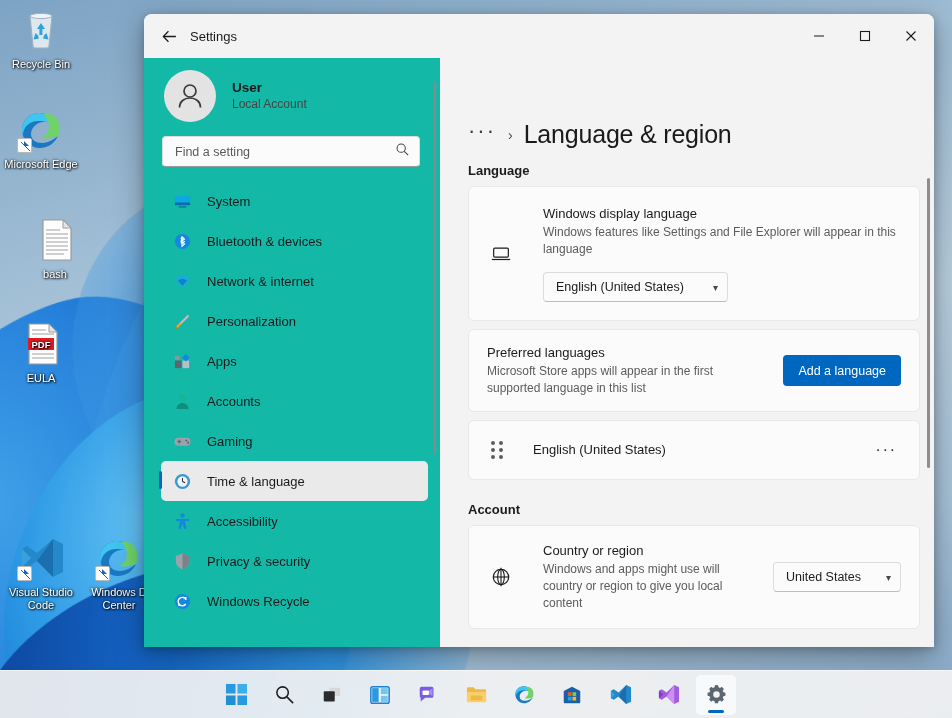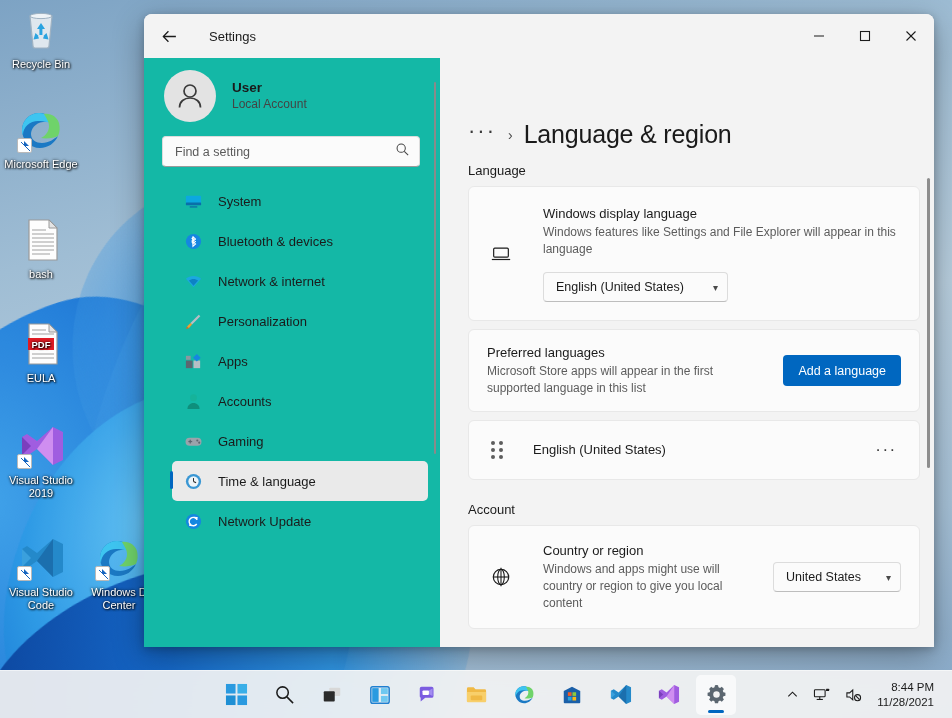--- a/index.html
+++ b/index.html
@@ -116,21 +116,21 @@
   .back-btn {
     width: 34px; height: 34px;
     margin-left: 8px;
     display: flex; align-items: center; justify-content: center;
     border-radius: 5px;
     cursor: pointer;
   }
   .title-text {
     font-size: 13px;
     color: #1b1b1b;
-    margin-left: 23px;
+    margin-left: 4px;
   }
   .win-controls {
     margin-left: auto;
     display: flex;
     height: 44px;
   }
   .win-btn {
     width: 46px; height: 44px;
     display: flex; align-items: center; justify-content: center;
     cursor: pointer;
@@ -182,21 +182,21 @@
     color: #444;
     font-family: "Liberation Sans", sans-serif;
   }
   .searchbox input::placeholder { color: #5a5a5a; }
 
   .navlist {
     margin-top: 14px;
     flex: 1 1 auto;
     overflow: hidden;
     position: relative;
-    padding-left: 26px;
+    padding-left: 15px;
   }
   .navitem {
     height: 40px;
     display: flex;
     align-items: center;
     border-radius: 5px;
     margin: 0 12px 0 2px;
     padding-left: 10px;
     cursor: pointer;
     position: relative;
@@ -249,21 +249,21 @@
     font-size: 22px; color: #3a3a3a; letter-spacing: 2px;
     line-height: 10px;
     padding-bottom: 8px;
     cursor: pointer;
   }
   .crumb-sep { margin: 0 11px 0 12px; color: #4a4a4a; font-size: 14px; }
   .crumb-title { font-size: 25px; color: #1a1a1a; font-weight: normal; letter-spacing: -0.2px; }
 
   .section-head {
     font-size: 13px;
-    font-weight: normal;
+    font-weight: bold;
     color: #1b1b1b;
     margin: 14px 0 8px 0;
   }
   .card {
     background: #fbfbfb;
     border: 1px solid #e8e8e8;
     border-radius: 6px;
     margin-bottom: 4px;
     position: relative;
   }
@@ -431,21 +431,21 @@
       <svg width="48" height="48" viewBox="0 0 48 48">
         <path d="M41 30 c-3 7 -10 12 -18 12 C13 42 5 34 5 24 5 15 12 7 22 7 c9 0 14 5 15 11 0 0 -5 -3 -11 -2 -8 1 -12 7 -12 12 0 6 5 9 11 9 7 0 12 -4 16 -7z" fill="#1b79c4"></path>
         <path d="M37 18 c-2 -6 -7 -11 -15 -11 C12 7 5 15 5 24 c0 2 0 3 1 5 0 -8 7 -14 15 -14 7 0 13 2 16 3z" fill="#3ec5f0"></path>
         <path d="M41 30 c2 -4 2 -9 1 -13 -2 -6 -8 -10 -15 -9 2 4 5 7 5 12 0 6 -4 10 -8 12 6 1 13 0 17 -2z" fill="#6fd36a"></path>
       </svg>
       <span class="shortcut-arrow"></span>
     </div>
     <span class="lbl">Microsoft Edge</span>
   </div>
 
-  <div class="dicon" style="left:2px; top:216px;">
+  <div class="dicon" style="left:16px; top:216px;">
     <div class="glyph">
       <svg width="48" height="48" viewBox="0 0 48 48">
         <path d="M12 4 h20 l8 8 v32 H12 z" fill="#fdfdfd" stroke="#9a9a9a" stroke-width="1.2"></path>
         <path d="M32 4 l8 8 h-8 z" fill="#e4e4e4" stroke="#9a9a9a" stroke-width="1"></path>
         <g stroke="#aaa" stroke-width="1.1">
           <line x1="15" y1="14" x2="29" y2="14"></line>
             <line x1="15" y1="18" x2="37" y2="18"></line>
           <line x1="15" y1="22" x2="37" y2="22"></line>
             <line x1="15" y1="26" x2="37" y2="26"></line>
           <line x1="15" y1="30" x2="37" y2="30"></line>
@@ -468,32 +468,20 @@
           <line x1="15" y1="34" x2="37" y2="34"></line>
             <line x1="15" y1="38" x2="37" y2="38"></line>
         </g>
         <rect x="11" y="18" width="26" height="12" fill="#e01b24"></rect>
         <text x="24" y="27.5" font-size="9.5" font-weight="bold" fill="#fff" text-anchor="middle" font-family="Liberation Sans, sans-serif">PDF</text>
       </svg>
     </div>
     <span class="lbl">EULA</span>
   </div>
 
-  <div class="dicon" style="left:2px; top:422px;">
-    <div class="glyph">
-      <svg width="48" height="48" viewBox="0 0 48 48">
-        <path d="M36 5 L46 10 v28 l-10 5 -16 -16 -10 7 -5 -3 V15 l5 -3 10 7z" fill="#a05de0"></path>
-        <path d="M36 5 v38 l-16 -16z" fill="#cf8ef0"></path>
-        <path d="M5 15 v18 l9 -9z" fill="#7b3fbd"></path>
-        <path d="M20 27 L36 43 V5 L20 21 10 12 5 15 l9 9 -9 9 5 3z" fill="none"></path>
-      </svg>
-      <span class="shortcut-arrow"></span>
-    </div>
-    <span class="lbl">Visual Studio 2019</span>
-  </div>
 
   <div class="dicon" style="left:2px; top:534px;">
     <div class="glyph">
       <svg width="48" height="48" viewBox="0 0 48 48">
         <path d="M36 5 L46 10 v28 l-10 5 -16 -16 -10 7 -5 -3 V15 l5 -3 10 7z" fill="#2489ca"></path>
         <path d="M36 5 v38 l-16 -16z" fill="#1b6fae"></path>
         <path d="M5 15 v18 l9 -9z" fill="#3aa0dd"></path>
       </svg>
       <span class="shortcut-arrow"></span>
     </div>
@@ -659,32 +647,50 @@
               <circle cx="10" cy="10" r="8" fill="#3a97d4"></circle>
               <path d="M10 2 a8 8 0 0 1 0 16 a8 8 0 0 0 0 -16" fill="#2478b4"></path>
               <circle cx="10" cy="10" r="5.4" fill="#eef4f8"></circle>
               <line x1="10" y1="10" x2="10" y2="6.4" stroke="#2b2b2b" stroke-width="1.1"></line>
               <line x1="10" y1="10" x2="12.7" y2="11.4" stroke="#2b2b2b" stroke-width="1.1"></line>
             </svg>
           </span>
           <span class="navlabel">Time &amp; language</span>
         </div>
 
-
+        <div class="navitem">
+          <span class="navicon">
+            <svg width="19" height="19" viewBox="0 0 20 20">
+              <circle cx="10" cy="3.6" r="2.3" fill="#1587e0"></circle>
+              <path d="M3 7.4 h14 v2 h-4.4 l1.6 8.6 h-2.2 L10 12.6 7.9 18 H5.7 l1.7 -8.6 H3z" fill="#1587e0"></path>
+            </svg>
+          </span>
+          <span class="navlabel">Accessibility</span>
+        </div>
+
+        <div class="navitem">
+          <span class="navicon">
+            <svg width="19" height="19" viewBox="0 0 20 20">
+              <path d="M10 1.6 L17 4.2 v5.4 c0 4.4 -3 7.4 -7 8.8 -4 -1.4 -7 -4.4 -7 -8.8 V4.2z" fill="#9aa3ab"></path>
+              <path d="M10 1.6 L17 4.2 v5.4 c0 4.4 -3 7.4 -7 8.8z" fill="#79838c"></path>
+            </svg>
+          </span>
+          <span class="navlabel">Privacy &amp; security</span>
+        </div>
 
         <div class="navitem">
           <span class="navicon">
             <svg width="19" height="19" viewBox="0 0 20 20">
               <circle cx="10" cy="10" r="8" fill="#1587e0"></circle>
               <path d="M13.8 8.2 A4.4 4.4 0 1 0 13.4 12.6" fill="none" stroke="#fff" stroke-width="1.5"></path>
               <path d="M11.2 5 l3.4 0.6 -1 3.2z" fill="#fff"></path>
               <path d="M8.6 15 l-3.4 -0.6 1 -3.2z" fill="#fff"></path>
             </svg>
           </span>
-          <span class="navlabel">Network Update</span>
+          <span class="navlabel">Windows Recycle</span>
         </div>
 
       </div>
 
       <div class="sb-track">
         <div class="sb-thumb" style="top:0px; height:372px;"></div>
       </div>
     </div>
 
     <div class="content">
@@ -860,39 +866,13 @@
     </div>
 
     <div class="tb-icon active">
       <svg width="23" height="23" viewBox="0 0 24 24">
         <path d="M12 2.2 l1.6 0.25 0.5 2.1 1.6 0.66 1.8 -1.2 2.25 2.25 -1.2 1.8 0.66 1.6 2.1 0.5 0 3.2 -2.1 0.5 -0.66 1.6 1.2 1.8 -2.25 2.25 -1.8 -1.2 -1.6 0.66 -0.5 2.1 -3.2 0 -0.5 -2.1 -1.6 -0.66 -1.8 1.2 -2.25 -2.25 1.2 -1.8 -0.66 -1.6 -2.1 -0.5 0 -3.2 2.1 -0.5 0.66 -1.6 -1.2 -1.8 2.25 -2.25 1.8 1.2 1.6 -0.66 0.5 -2.1z" fill="#5b6670"></path>
         <circle cx="12" cy="12" r="3.4" fill="#f3f3f3"></circle>
       </svg>
     </div>
   </div>
 
-  <div class="tb-right">
-    <div class="tray-btn">
-      <svg width="13" height="13" viewBox="0 0 14 14">
-        <path d="M2.5 9 L7 4.5 L11.5 9" fill="none" stroke="#1b1b1b" stroke-width="1.2"></path>
-      </svg>
-    </div>
-    <div class="tray-btn">
-      <svg width="18" height="16" viewBox="0 0 20 18">
-        <rect x="1.5" y="3" width="12" height="8" rx="1" fill="none" stroke="#1b1b1b" stroke-width="1.2"></rect>
-        <line x1="4" y1="14" x2="11" y2="14" stroke="#1b1b1b" stroke-width="1.2"></line>
-        <line x1="7.5" y1="11" x2="7.5" y2="14" stroke="#1b1b1b" stroke-width="1.2"></line>
-        <rect x="14.5" y="2" width="3.5" height="2.6" rx="0.5" fill="#1b1b1b"></rect>
-      </svg>
-    </div>
-    <div class="tray-btn">
-      <svg width="18" height="16" viewBox="0 0 20 18">
-        <path d="M2 6.6 h3 L8.6 3.4 v11 L5 11.2 H2z" fill="none" stroke="#1b1b1b" stroke-width="1.2"></path>
-        <circle cx="14" cy="12" r="3.4" fill="none" stroke="#1b1b1b" stroke-width="1.2"></circle>
-        <line x1="11.8" y1="9.8" x2="16.2" y2="14.2" stroke="#1b1b1b" stroke-width="1.2"></line>
-      </svg>
-    </div>
-    <div class="clock">
-      <div>8:44 PM</div>
-      <div>11/28/2021</div>
-    </div>
-  </div>
 </div>
 
 </body></html>

